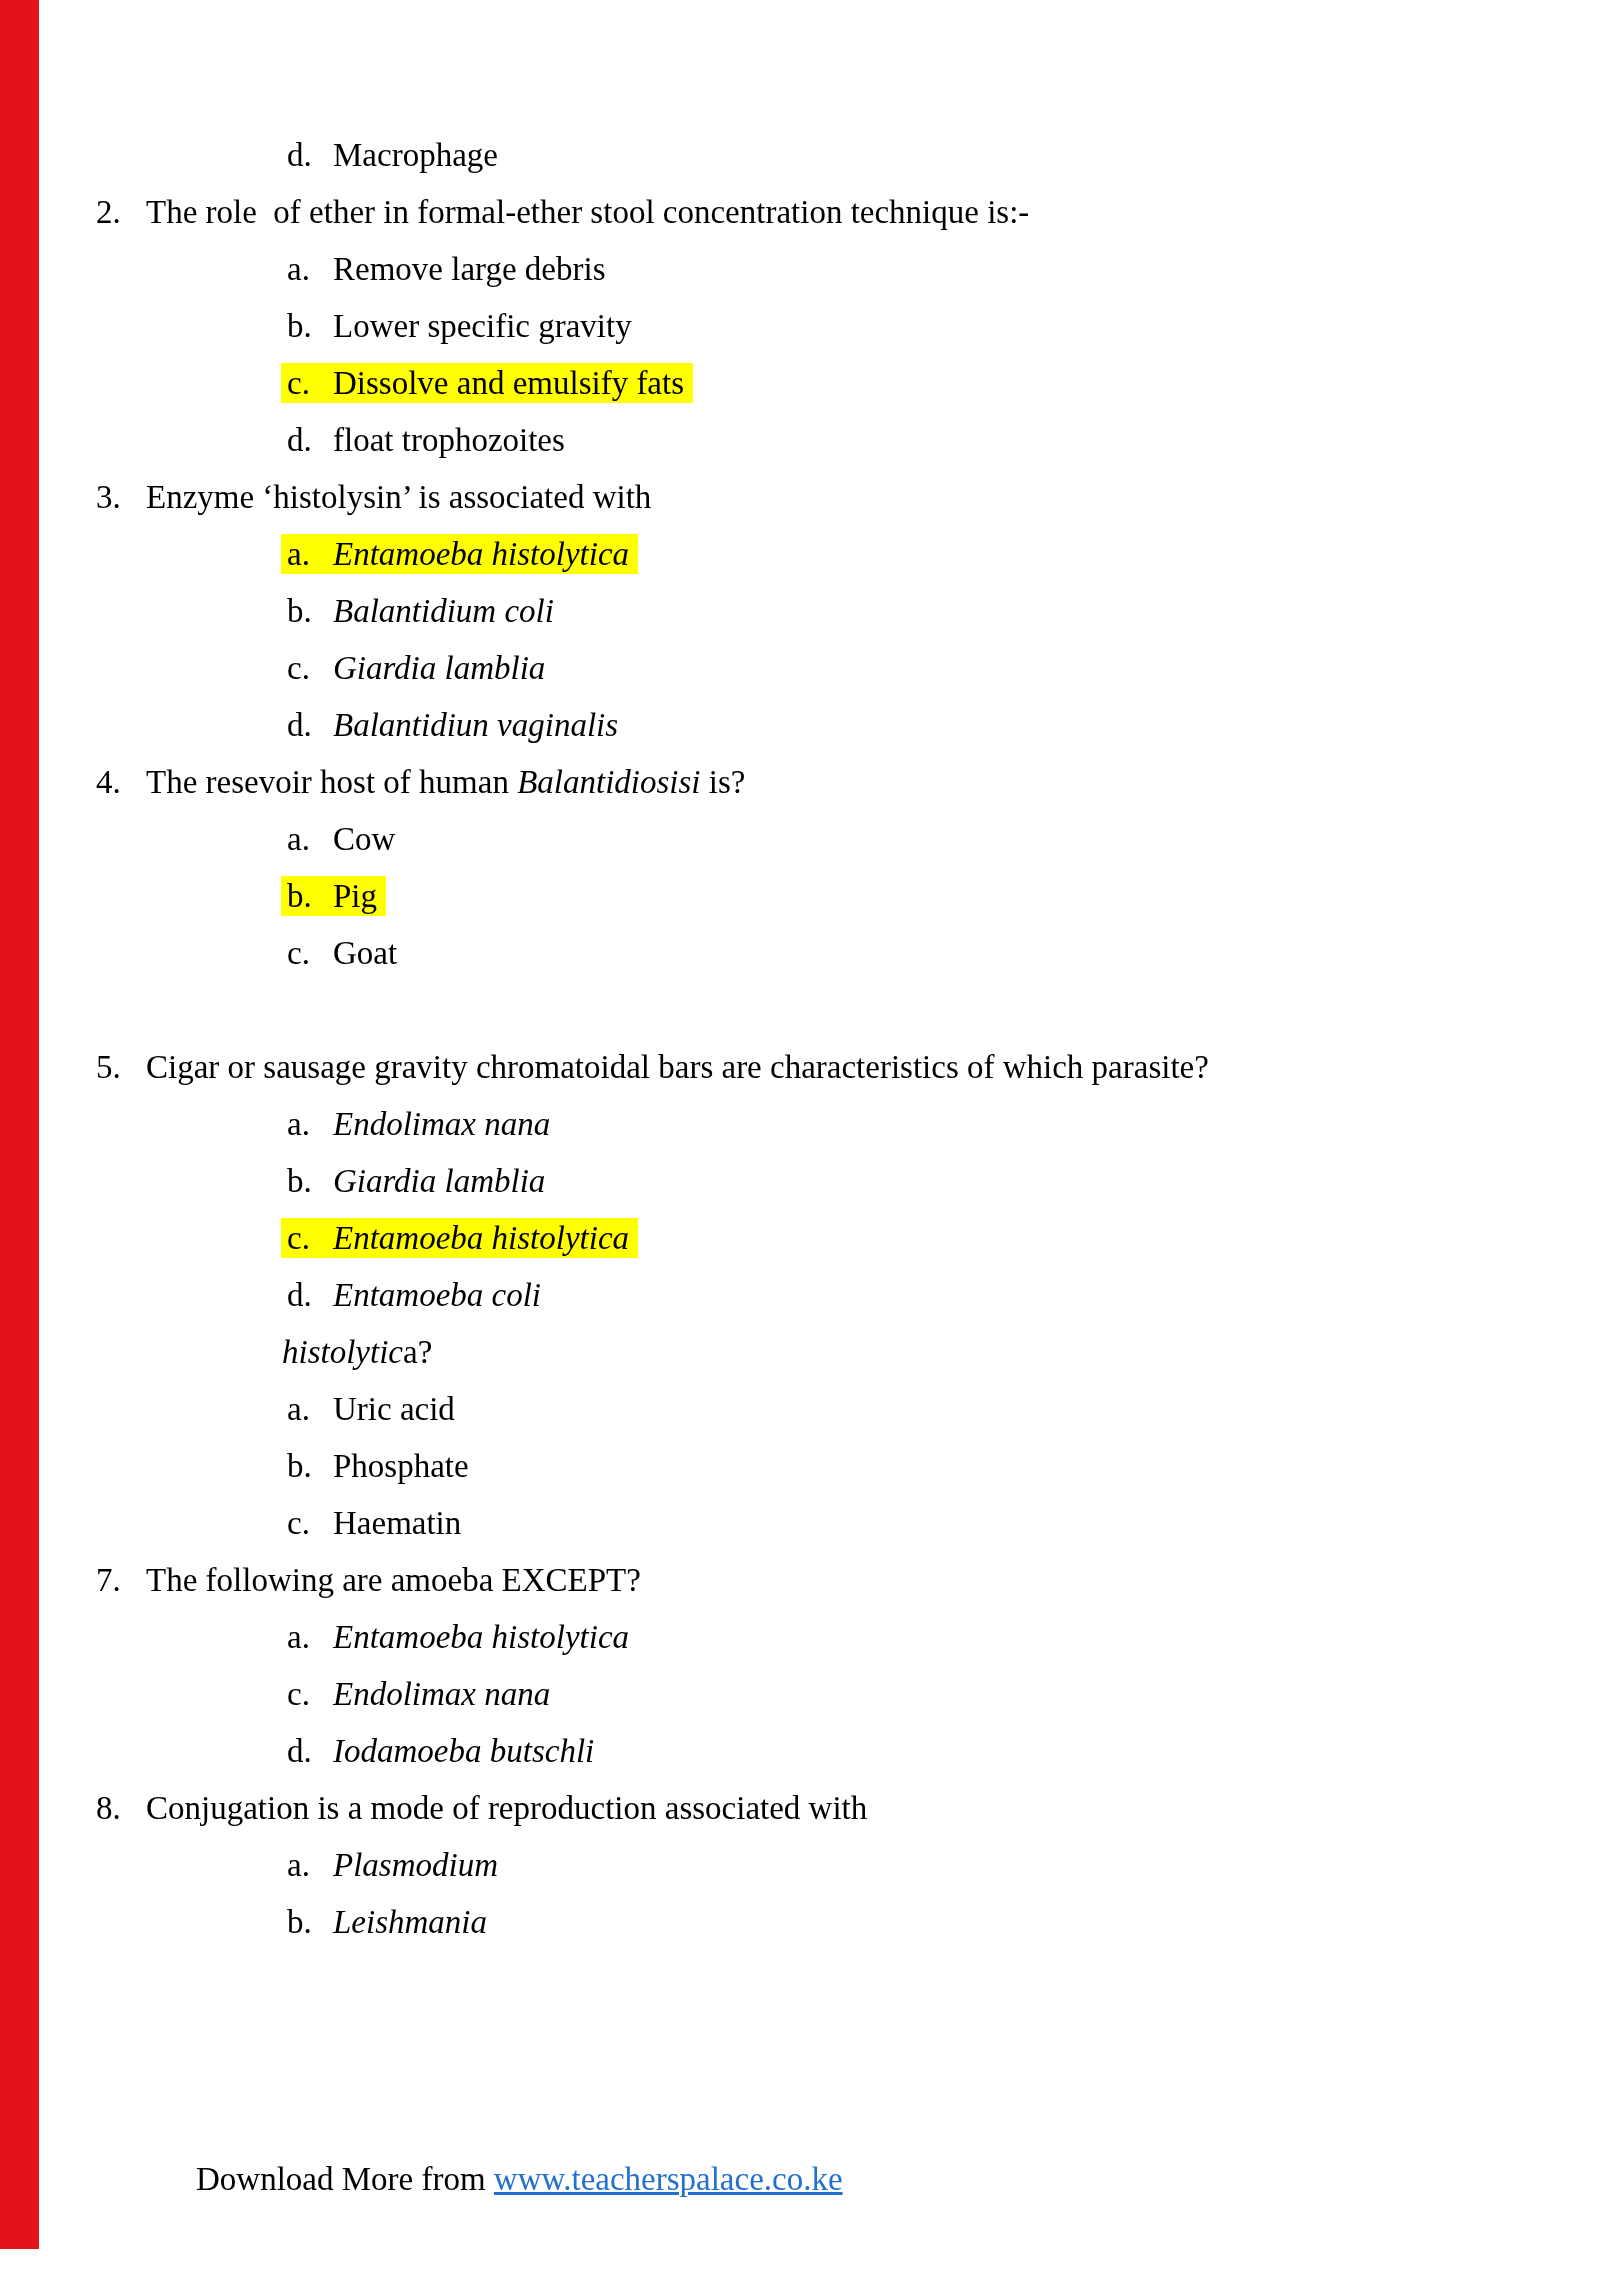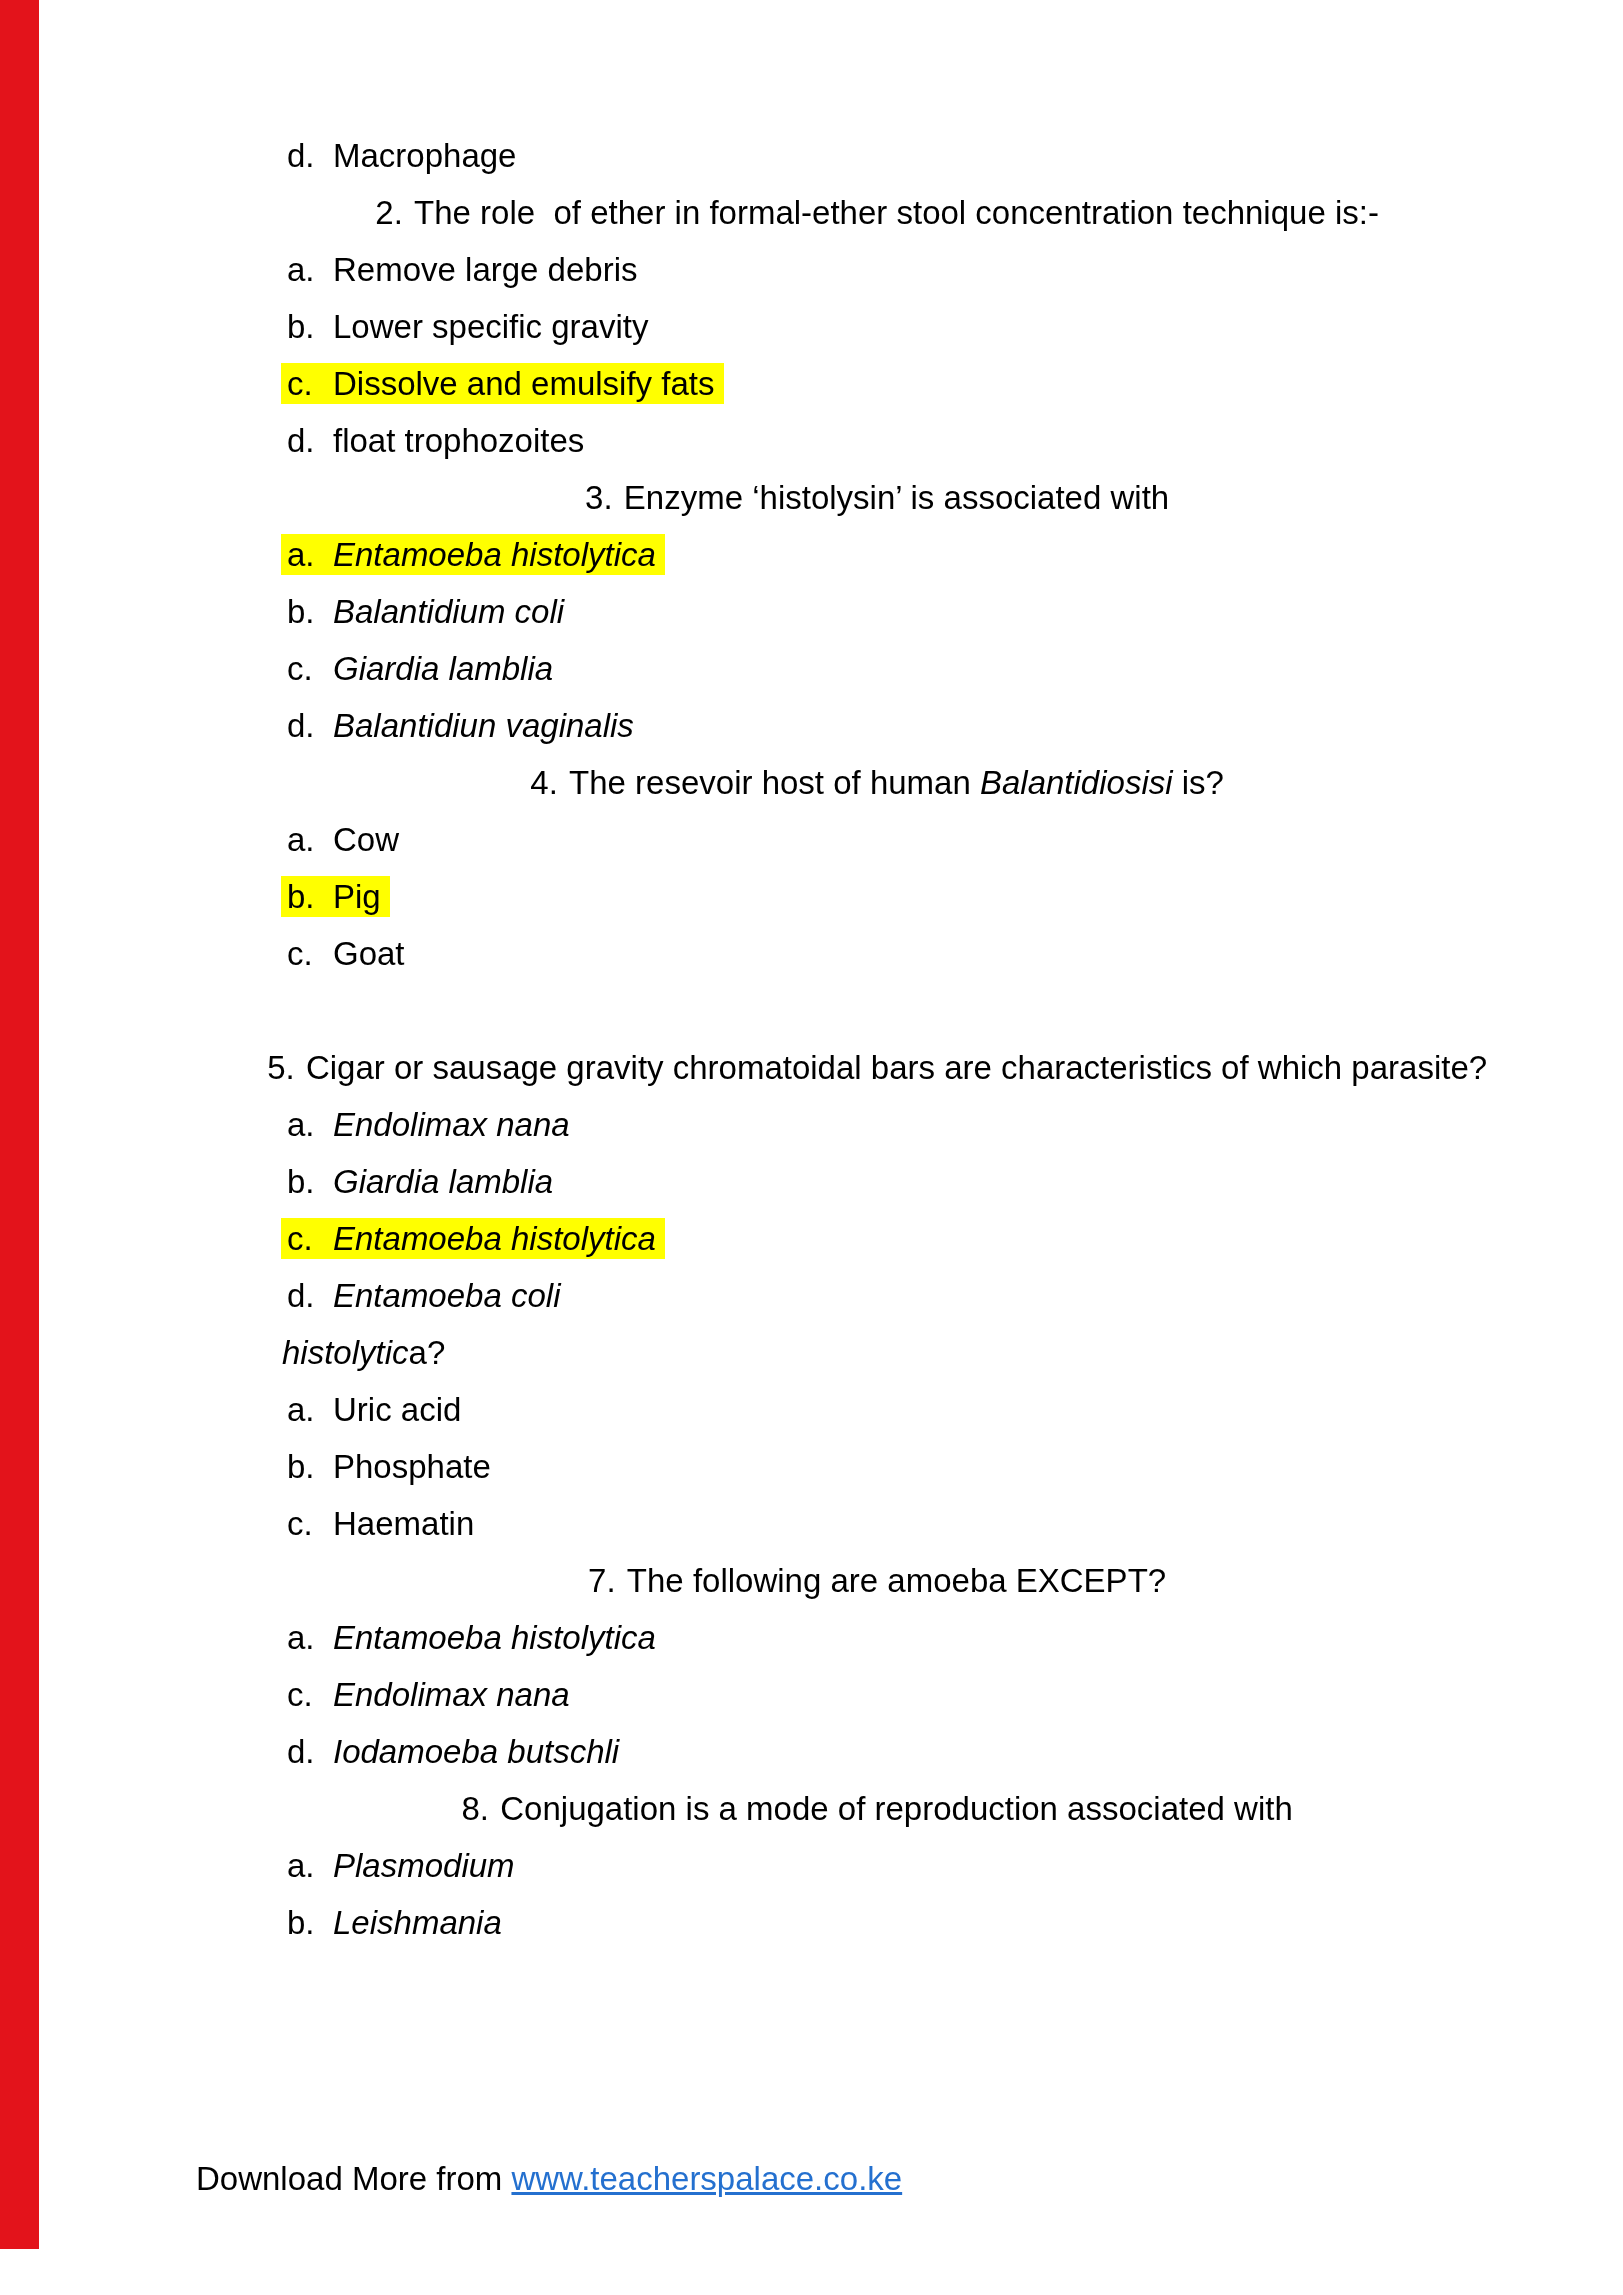--- a/index.html
+++ b/index.html
@@ -2,21 +2,21 @@
 <html style="font-size:10.5px"><head>
 <meta charset="utf-8">
 <style>
   html, body { margin: 0; padding: 0; background: #ffffff; }
   .page {
     position: relative;
     width: 1623px;
     height: 2295px;
     background: #ffffff;
     overflow: hidden;
-    font-family: Liberation Sans, sans-serif;
+    font-family: Liberation Serif, serif;
     font-size: 33px;
     color: #000000;
   }
   .red-strip {
     position: absolute;
     left: 0;
     top: 0;
     width: 39px;
     height: 2249px;
     background: var(--edge-red, #e3131b);
@@ -25,21 +25,21 @@
     position: absolute;
     left: 0;
     top: 127px;
     right: 0;
   }
   .row {
     height: 57px;
     line-height: 57px;
     white-space: pre;
   }
-  .row.q    { padding-left: 120px; text-align: center; }
+  .row.q    { padding-left: 96px; }
   .row.opt  { padding-left: 287px; }
   .row.qc   { padding-left: 282px; }
   .qnum {
     display: inline-block;
     width: 50px;
   }
   .letter {
     display: inline-block;
     width: 46px;
   }

